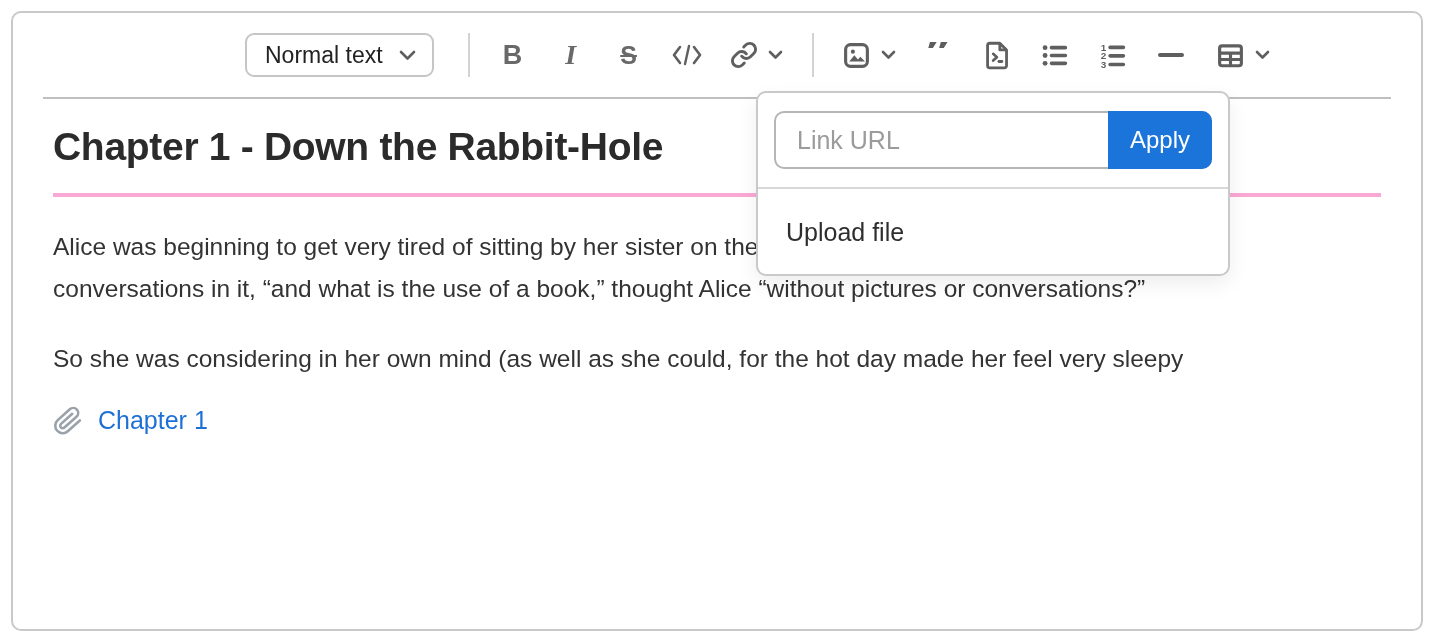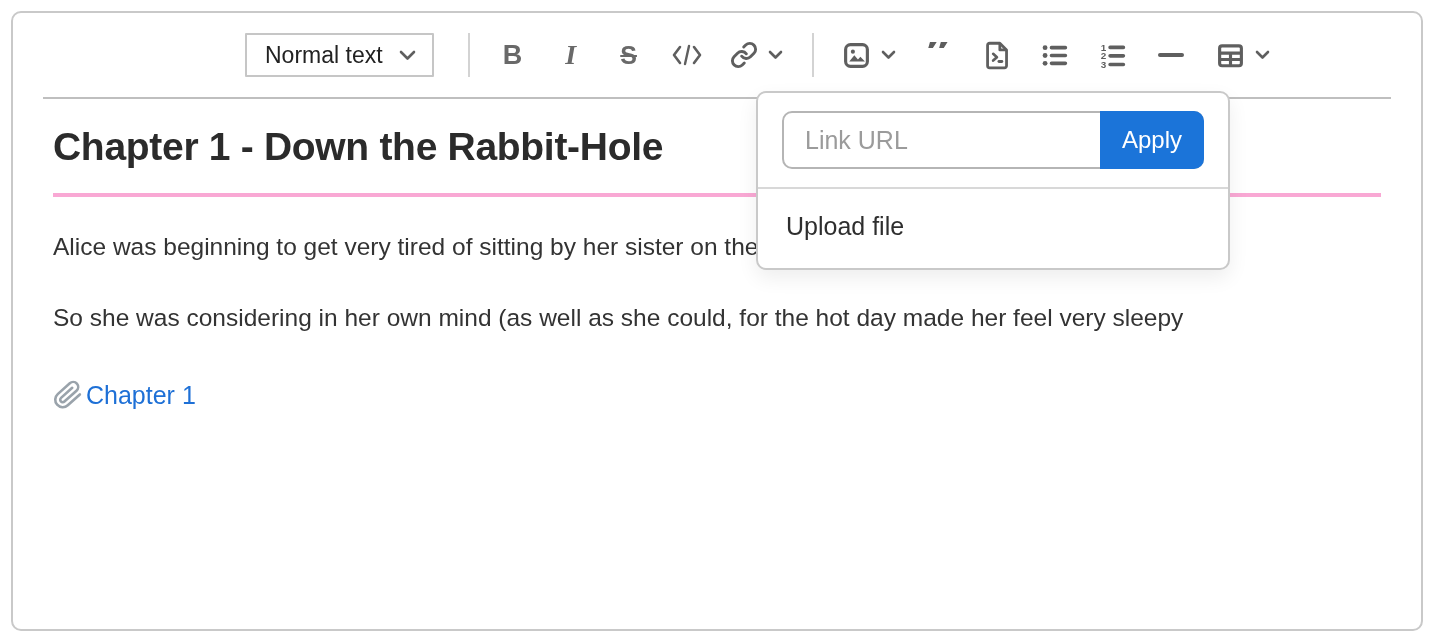--- a/index.html
+++ b/index.html
@@ -42,21 +42,21 @@
     border: none;
     background: transparent;
     color: #5f5f5f;
     cursor: pointer;
   }
   .block-select {
     height: 44px;
     min-width: 0;
     padding: 0 16px 0 18px;
     border: 2px solid #c6c6c6;
-    border-radius: 1px;
+    border-radius: 9px;
     background: #fff;
     font-size: 23px;
     color: #222;
     gap: 16px;
     margin-right: 20px;
   }
   .vsep {
     width: 2px; height: 44px;
     background: #d3d3d3;
     margin: 0 14px;
@@ -76,40 +76,40 @@
     border-bottom: 4px solid #f9a8d4;
     font-size: 39px;
     font-weight: 700;
     color: #2b2b2b;
     letter-spacing: -0.3px;
   }
   .para { margin-top: 29px; font-size: 24.5px; color: #333; }
   .para + .para { }
   .para .line { line-height: 41.5px; white-space: nowrap; }
   .attachment {
-    margin-top: 42px;
+    margin-top: 26px;
     display: flex;
     align-items: center;
-    gap: 3px;
+    gap: 15px;
     font-size: 25px;
   }
   .attachment a { color: #1e70d6; text-decoration: none; cursor: pointer; }
 
   
   .popover {
     position: absolute;
     left: 743px; top: 78px;
     width: 474px;
     border: 2px solid #c9c9c9;
     border-radius: 10px;
     background: #fff;
     box-shadow: 0 8px 20px rgba(0,0,0,0.07);
     z-index: 10;
   }
-  .popover-top { padding: 18px 24px; border-radius: 29px; }
+  .popover-top { padding: 18px 16px; border-radius: 29px; }
   .url-group {
     position: relative;
     height: 58px;
     border: 2px solid #b5b5b5;
     border-radius: 10px;
     background: #fff;
   }
   .url-input {
     width: 100%; height: 100%;
     border: none; outline: none;
@@ -131,20 +131,21 @@
     font-family: "Liberation Sans", sans-serif;
     border-radius: 0 10px 10px 0;
     cursor: pointer;
   }
   .popover-divider { height: 2px; background: #d8d8d8; }
   .upload-item {
     padding: 23px 28px 27px 28px;
     font-size: 25px;
     color: #2e2e2e;
     cursor: pointer;
+    margin-top: 6px;
   }
 </style>
 </head>
 <body>
 
 <div class="editor">
 
   <div class="toolbar">
 
     <button class="tbtn block-select">
@@ -245,20 +246,21 @@
     </button>
   </div>
 
   <div class="toolbar-rule"></div>
 
   <div class="content">
     <h1 class="doc-heading">Chapter 1 - Down the Rabbit-Hole</h1>
 
     <div class="para">
         <div class="line">Alice was beginning to get very tired of sitting by her sister on the bank, and of having nothing to do:</div>
+        <div class="line">conversations in it, “and what is the use of a book,” thought Alice “without pictures or conversations?”</div>
       </div>
 
     <div class="para">
         <div class="line">So she was considering in her own mind (as well as she could, for the hot day made her feel very sleepy</div>
       </div>
 
     <div class="attachment">
       <svg class="icon-svg" width="30" height="30" viewBox="0 0 24 24" style="transform: rotate(3deg);">
           <path d="M21.44 11.05l-9.19 9.19a6 6 0 0 1-8.49-8.49l9.19-9.19a4 4 0 0 1 5.66 5.66l-9.2 9.19a2 2 0 0 1-2.83-2.83l8.49-8.48" fill="none" stroke="#9aa3ab" stroke-width="2.1" stroke-linecap="round" stroke-linejoin="round"></path>
         </svg>

